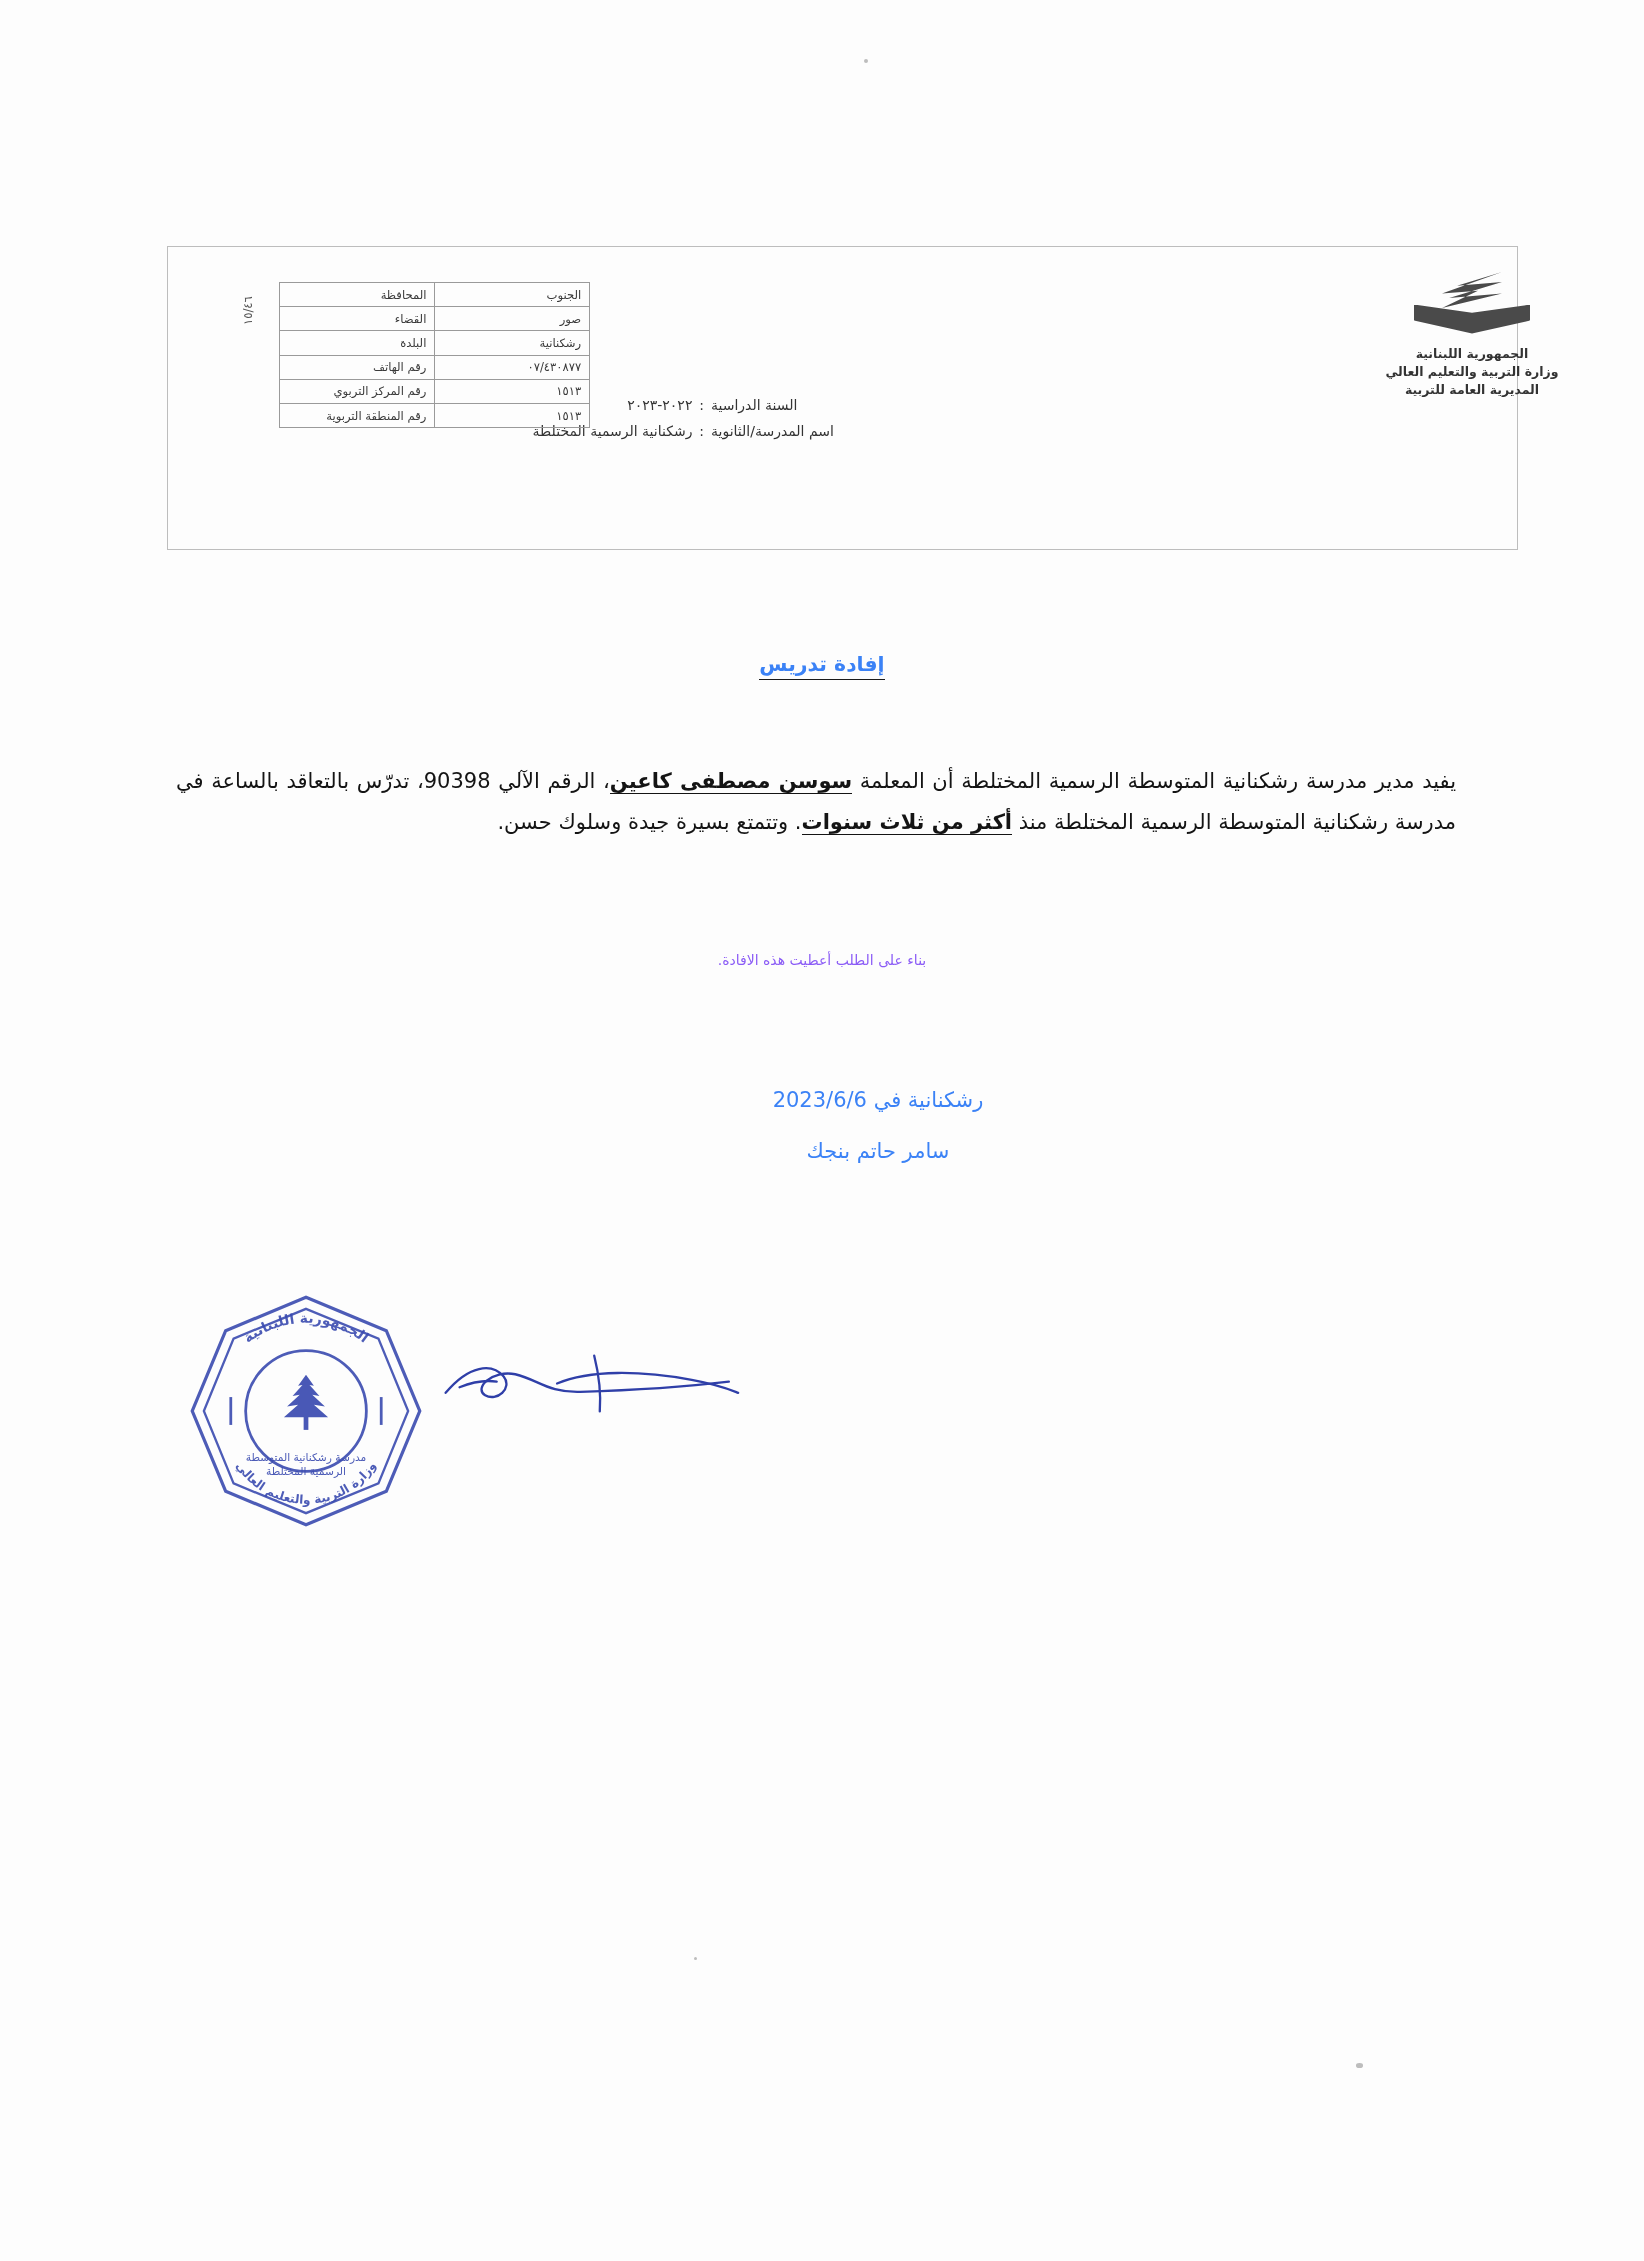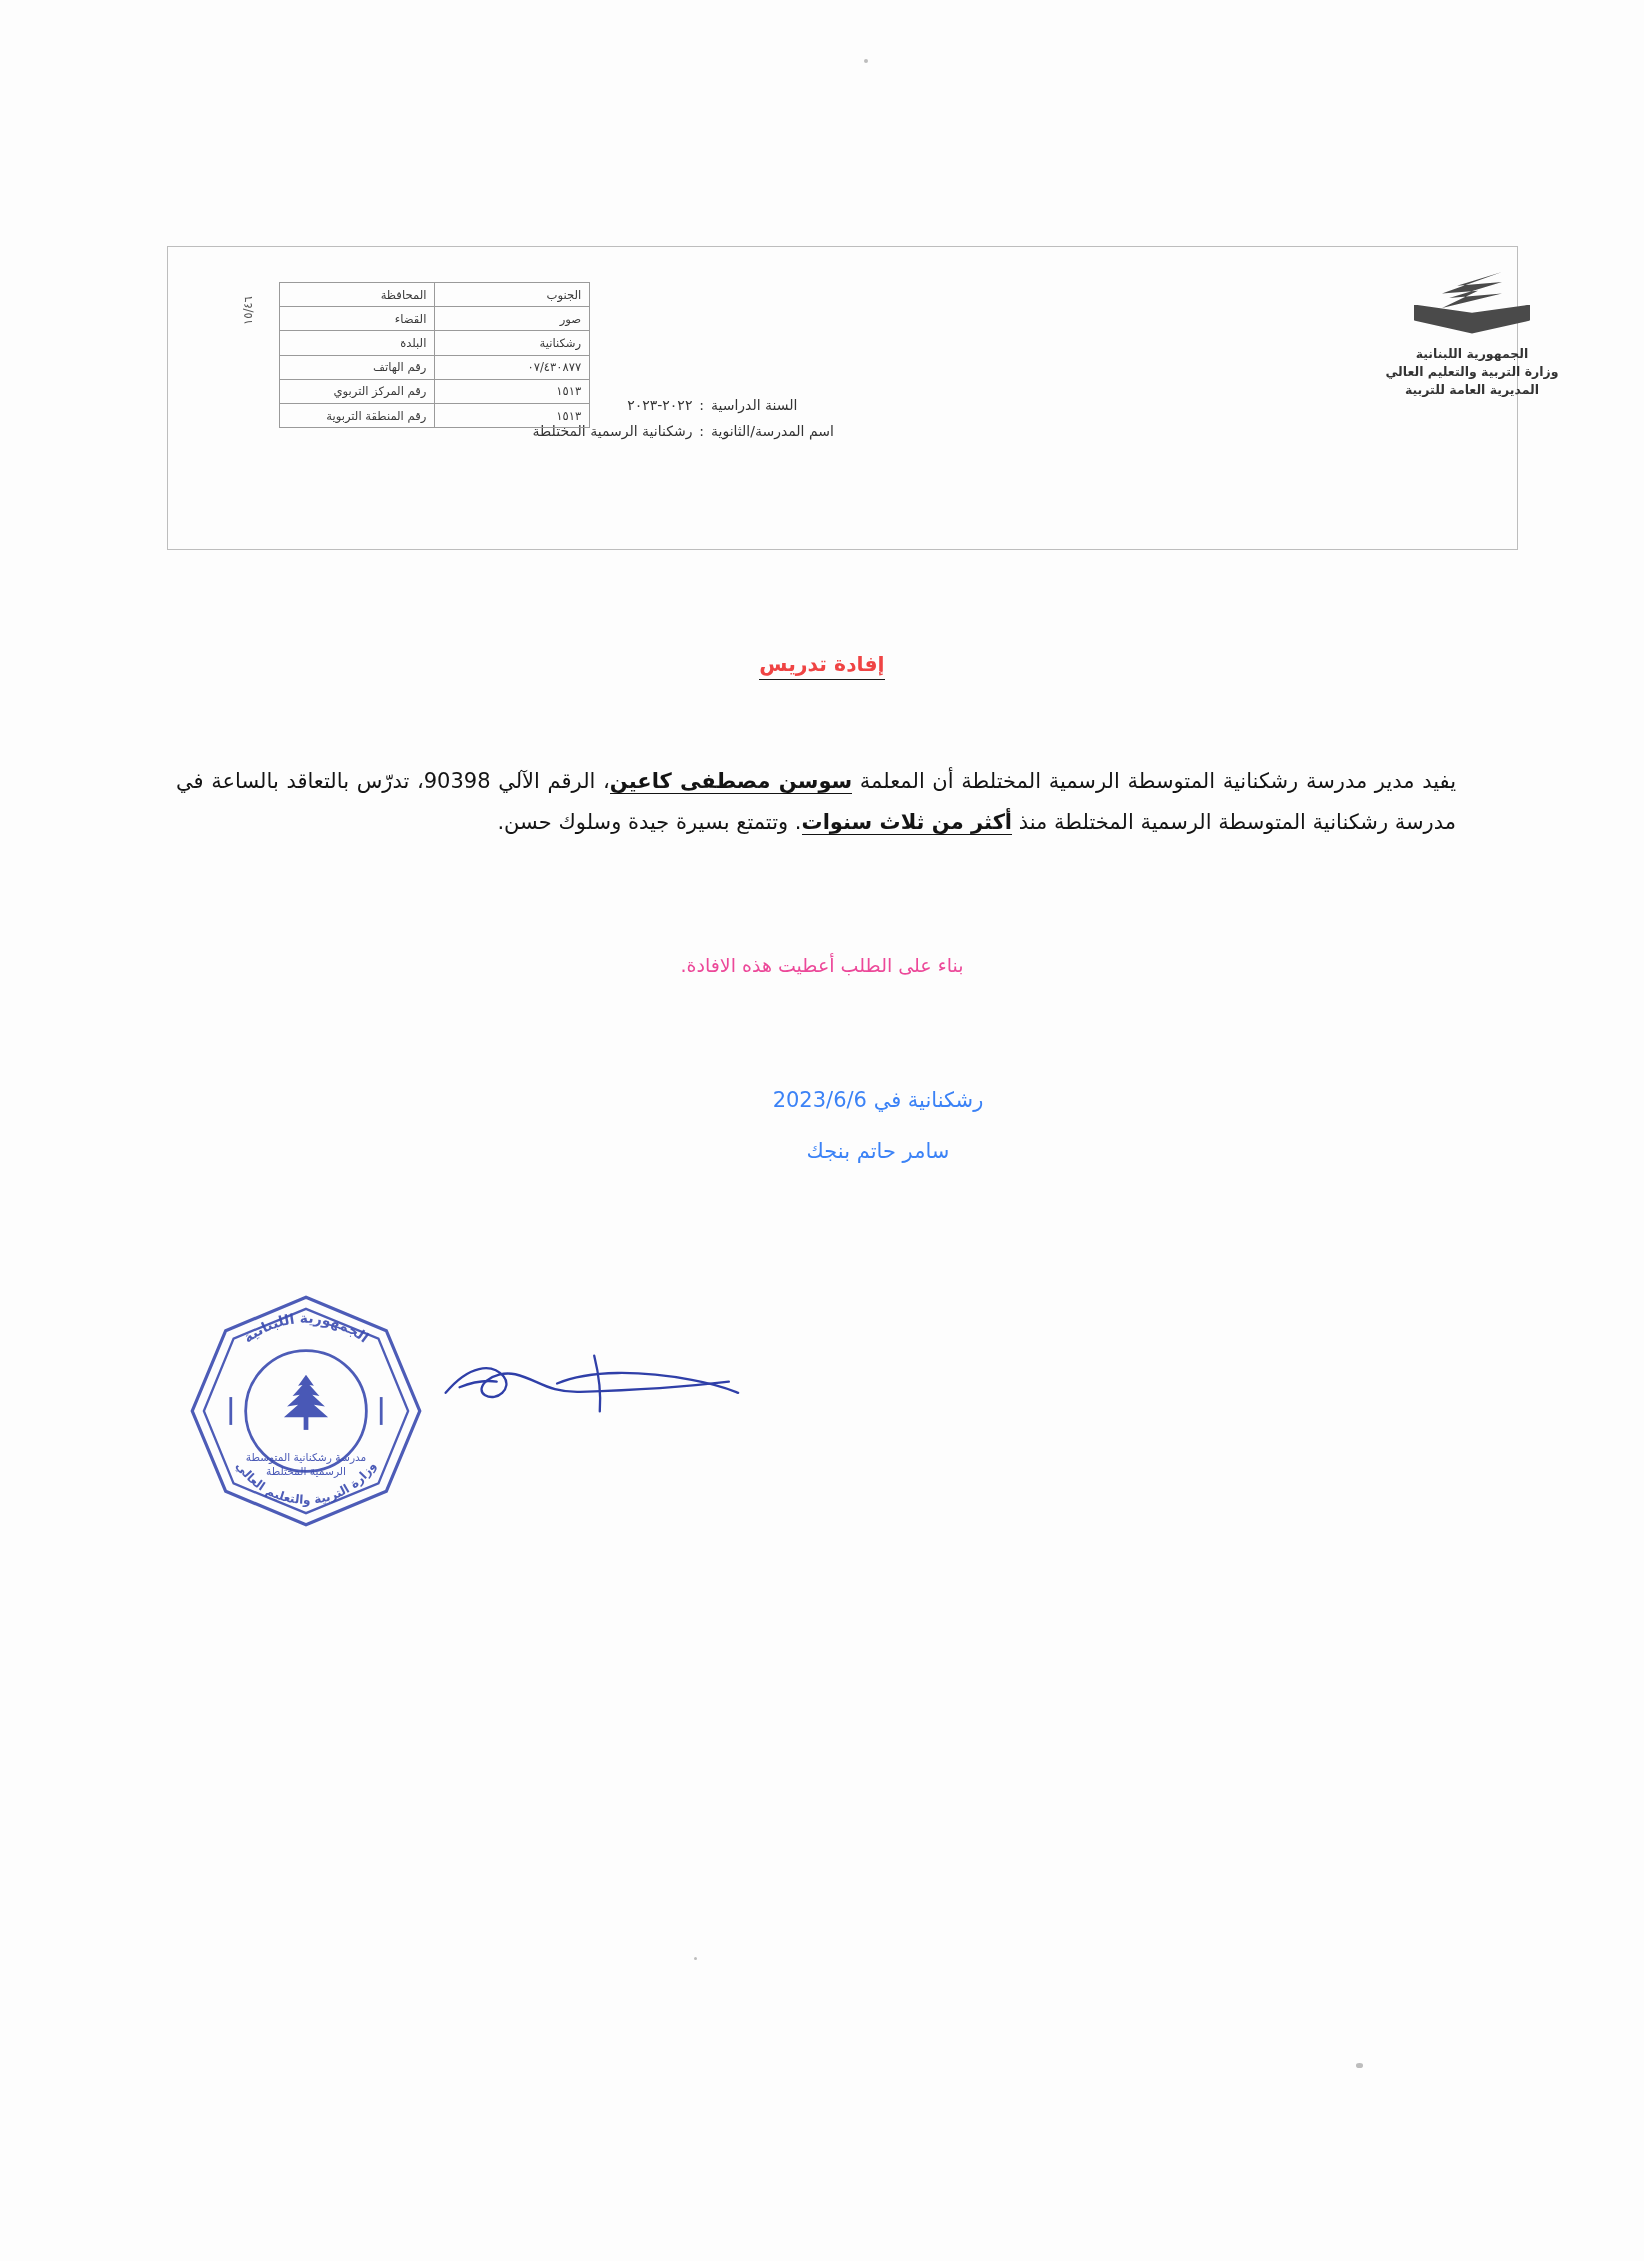--- a/index.html
+++ b/index.html
@@ -145,21 +145,21 @@
 
   
   .doc-title {
     position: absolute;
     left: 0;
     right: 0;
     top: 652px;
     text-align: center;
     font-size: 20.4px;
     font-weight: bold;
-    color: #ef4444;
+    color: #3b82f6;
   }
   .doc-title span {
     border-bottom: 1.4px solid #1a1a1a;
     padding-bottom: 2.8px;
   }
 
   
   .body-text {
     position: absolute;
     right: 188px;
@@ -178,23 +178,23 @@
     border-bottom: 1.4px solid #141414;
     font-weight: bold;
   }
   .para2 {
     position: absolute;
     right: 176px;
     left: 176px;
     top: 947px;
     direction: rtl;
     text-align: center;
-    font-size: 19px;
+    font-size: 14px;
     line-height: 1.9;
-    color: #ec4899;
+    color: #8b5cf6;
   }
 
   
   .sig-block {
     position: absolute;
     right: 325px;
     width: 882px;
     top: 1079px;
     direction: rtl;
     text-align: center;

